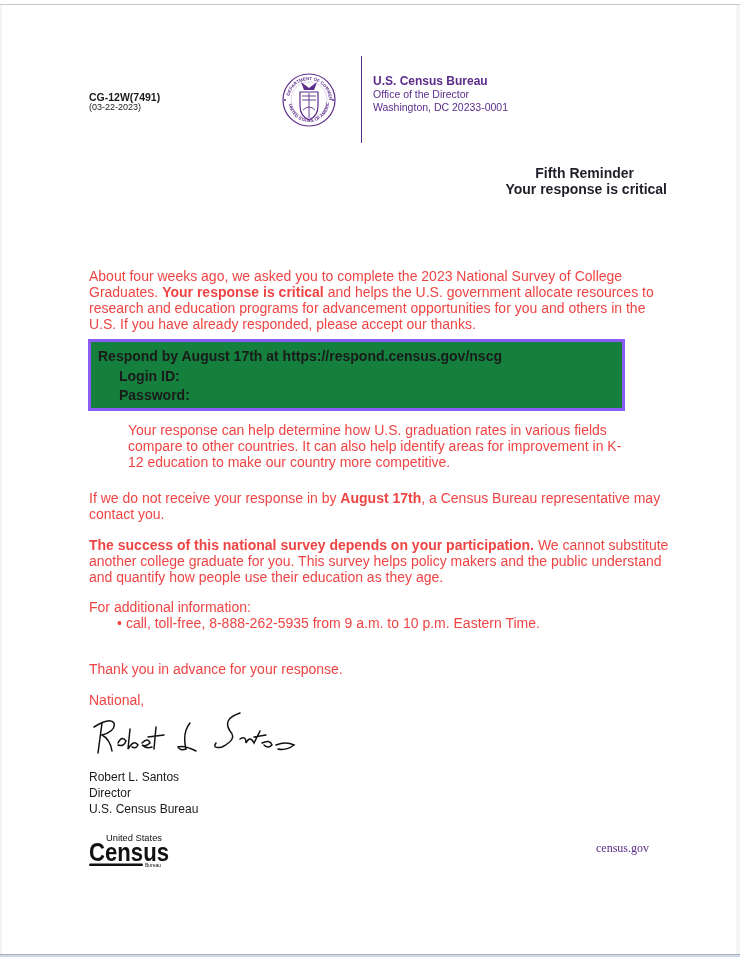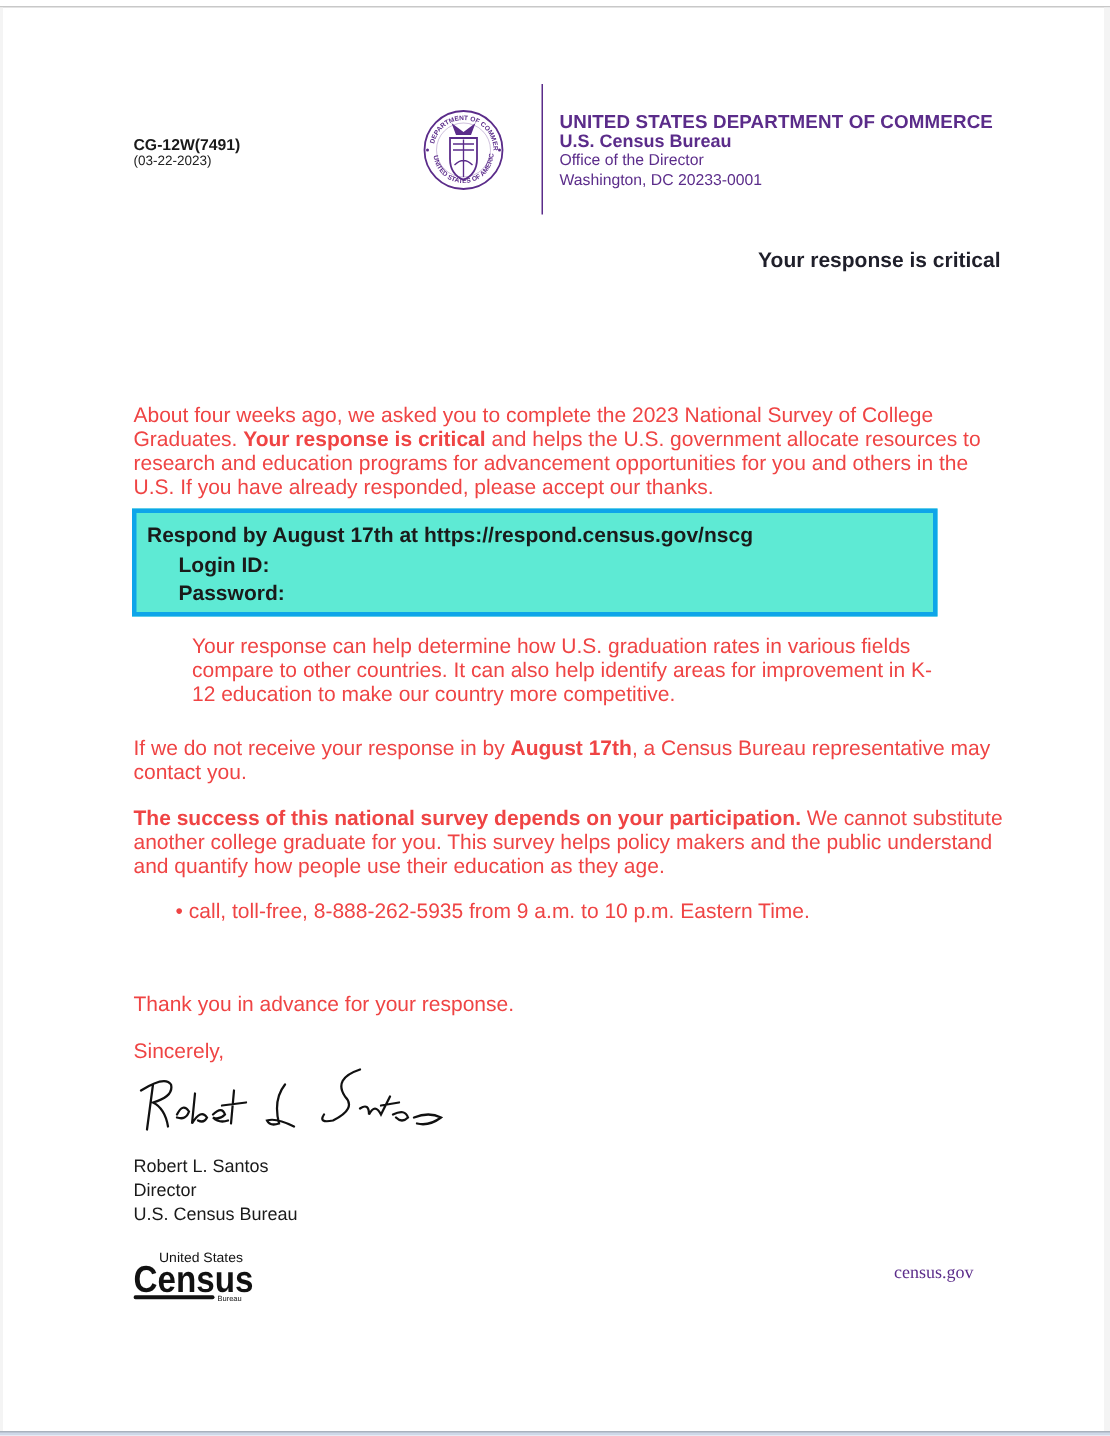--- a/index.html
+++ b/index.html
@@ -26,21 +26,21 @@
     .agency .bureau { font-weight: bold; font-size: 12px; line-height: 13px; }
     .agency .office, .agency .addr { font-size: 10.5px; line-height: 13px; }
 
     .reminder { position: absolute; left: 470px; top: 165px; width: 197px; text-align: right; font-weight: bold; font-size: 14px; line-height: 16px; color: #1f1f2a; }
     .reminder .l1 { padding-right: 33px; text-align: right; }
 
     .para { position: absolute; left: 89px; font-size: 14px; line-height: 16px; color: #ef4444; }
     .p1 { top: 268px; width: 580px; }
     .respond-box {
       position: absolute; left: 88px; top: 339px; width: 531px; height: 66px;
-      border: 3px solid #0ea5e9; background: #5eead4;
+      border: 3px solid #8b5cf6; background: #15803d;
     }
     .respond-box .line { position: absolute; font-weight: bold; font-size: 14px; line-height: 16px; }
     .respond-box .r1 { left: 7px; top: 6px; }
     .respond-box .r2 { left: 28px; top: 26px; }
     .respond-box .r3 { left: 28px; top: 45px; }
 
     .p2 { left: 128px; top: 422px; width: 500px; }
     .p3 { top: 490px; width: 590px; }
     .p4 { top: 537px; width: 590px; }
     .p5 { top: 599px; width: 560px; }
@@ -81,52 +81,53 @@
     <textPath href="#seal-arc-top" startOffset="4">DEPARTMENT OF COMMERCE</textPath>
   </text>
   <text font-size="4.4" font-weight="bold" fill="#5b2c8a" font-family="Liberation Sans, sans-serif">
     <textPath href="#seal-arc-bot" startOffset="2" dy="4">UNITED STATES OF AMERICA</textPath>
   </text>
 </svg>
 
 <div class="divider"></div>
 
 <div class="agency">
-  <div class="dept">UNITED STATES DEPARTMENT OF COMMERCE</div>
   <div class="bureau">U.S. Census Bureau</div>
   <div class="office">Office of the Director</div>
   <div class="addr">Washington, DC 20233-0001</div>
 </div>
 
 <div class="reminder">
+  <div class="l1">Fifth Reminder</div>
   <div class="l2">Your response is critical</div>
 </div>
 
 <div class="para p1"><span>About four weeks ago, we asked you to complete the 2023 National Survey of College Graduates. </span><b>Your response is critical</b><span> and helps the U.S. government allocate resources to research and education programs for advancement opportunities for you and others in the U.S. If you have already responded, please accept our thanks.</span></div>
 
 <div class="respond-box">
   <div class="line r1">Respond by August 17th at https://respond.census.gov/nscg</div>
   <div class="line r2">Login ID:</div>
   <div class="line r3">Password:</div>
 </div>
 
 <div class="para p2">Your response can help determine how U.S. graduation rates in various fields compare to other countries. It can also help identify areas for improvement in K-12 education to make our country more competitive.</div>
 
 <div class="para p3"><span>If we do not receive your response in by </span><b>August 17th</b><span>, a Census Bureau representative may contact you.</span></div>
 
 <div class="para p4"><b>The success of this national survey depends on your participation.</b><span> We cannot substitute another college graduate for you. This survey helps policy makers and the public understand and quantify how people use their education as they age.</span></div>
 
 <div class="para p5">
+  <div>For additional information:</div>
   <ul>
     <li>call, toll-free, 8-888-262-5935 from 9 a.m. to 10 p.m. Eastern Time.</li>
   </ul>
 </div>
 
 <div class="para p6">Thank you in advance for your response.</div>
-<div class="para p7">Sincerely,</div>
+<div class="para p7">National,</div>
 
 <svg class="signature" viewBox="0 0 212 50">
   <path d="M4 18 Q20 8 24 14 Q26 22 12 26 Q20 30 22 42 M12 14 L8 44
            M28 34 Q32 26 36 32 Q34 38 28 36 M40 20 L38 40 Q44 30 48 36 Q46 40 42 38
            M52 34 Q58 28 60 34 Q56 38 52 36 Q56 40 62 38 M66 18 L64 40 M58 28 L74 26
            M100 14 Q92 24 96 40 Q90 42 88 38 Q94 36 106 42
            M150 4 Q132 10 140 22 Q148 30 132 38 Q122 40 126 34
            M150 30 Q156 26 156 34 Q160 26 164 34 L170 22 M164 28 L176 26
            M172 34 Q180 30 182 36 Q178 40 174 36 M186 36 Q196 32 204 36 Q196 42 188 40" fill="none" stroke="#111" stroke-width="1.5" stroke-linecap="round"></path>
 </svg>

